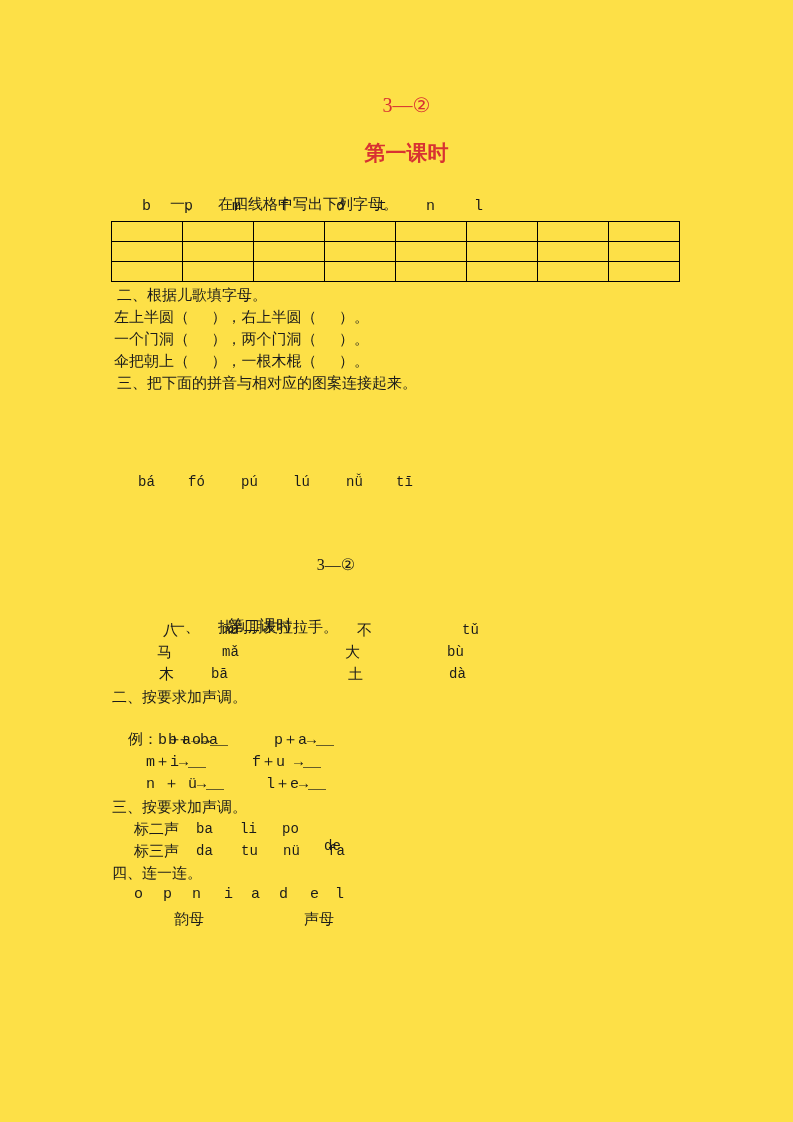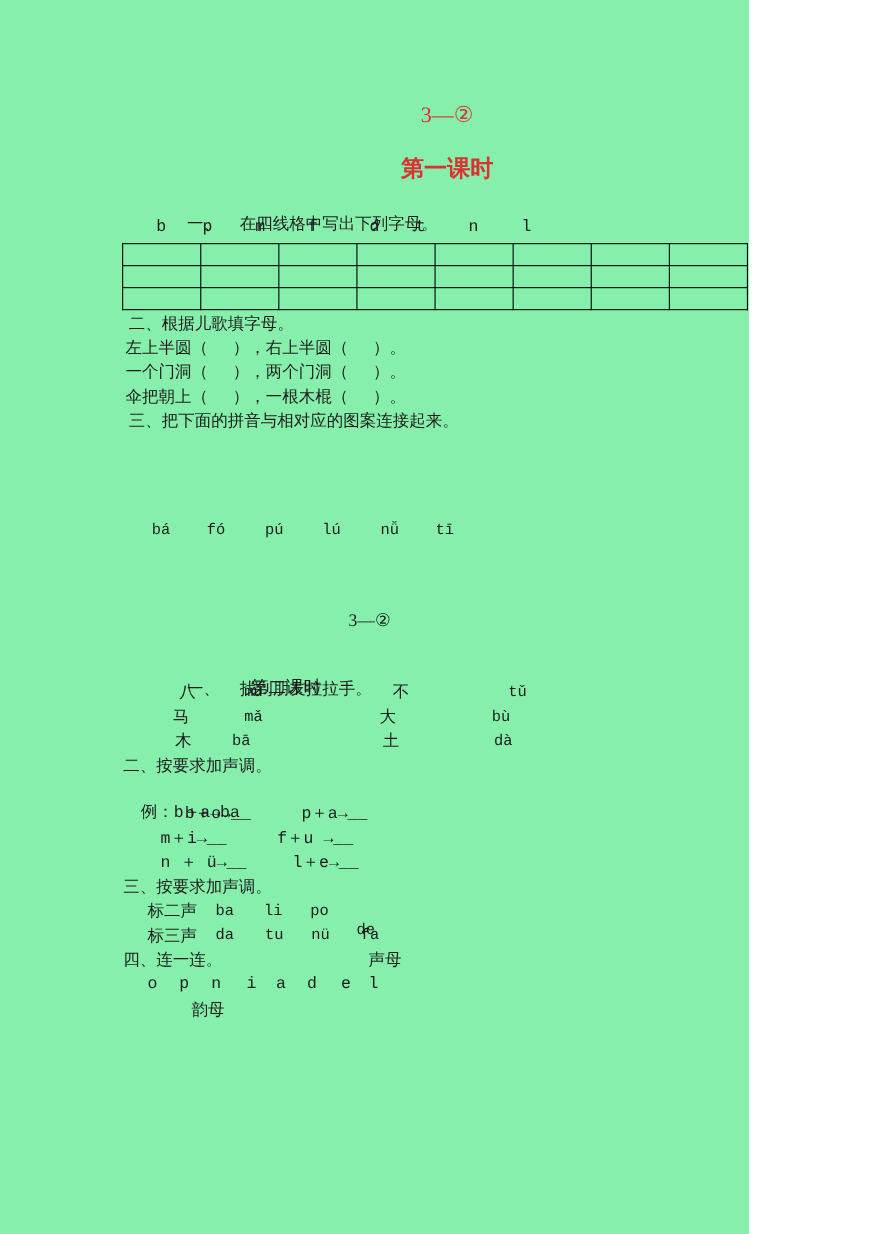--- a/index.html
+++ b/index.html
@@ -1,17 +1,17 @@
 <!DOCTYPE html>
 <html><head>
 <meta charset="utf-8">
 <style>
   html,body{margin:0;padding:0;background:#ffffff;}
   .page{
-    position:relative;width:681px;height:1122px;background:#86efac;
+    position:relative;width:793px;height:1122px;background:#fde047;
     font-family:"Liberation Serif",serif;color:#1b1b1b;overflow:hidden;
   }
   .abs{position:absolute;white-space:pre;line-height:1.2;}
   .cn{font-size:15px;}
   .cn16{font-size:16px;}
   .py{font-family:"Liberation Mono",monospace;font-size:14px;}
   .py15{font-family:"Liberation Mono",monospace;font-size:15px;}
   .red{color:#d83232;}
   .bold{font-weight:bold;}
   .tc{text-align:center;}
@@ -136,15 +136,15 @@
   <div class="abs cn" style="left:112px;top:864px;">四、连一连。</div>
   <span class="abs py15" style="left:134px;top:886px;">o</span>
   <span class="abs py15" style="left:163px;top:886px;">p</span>
   <span class="abs py15" style="left:192px;top:886px;">n</span>
   <span class="abs py15" style="left:224px;top:886px;">i</span>
   <span class="abs py15" style="left:251px;top:886px;">a</span>
   <span class="abs py15" style="left:279px;top:886px;">d</span>
   <span class="abs py15" style="left:310px;top:886px;">e</span>
   <span class="abs py15" style="left:335px;top:886px;">l</span>
   <span class="abs cn" style="left:174px;top:910px;">韵母</span>
-  <span class="abs cn" style="left:304px;top:864px;margin-left:31px;">声母</span>
+  <span class="abs cn" style="left:304px;top:910px;">声母</span>
 
 </div>
 
 </body></html>

